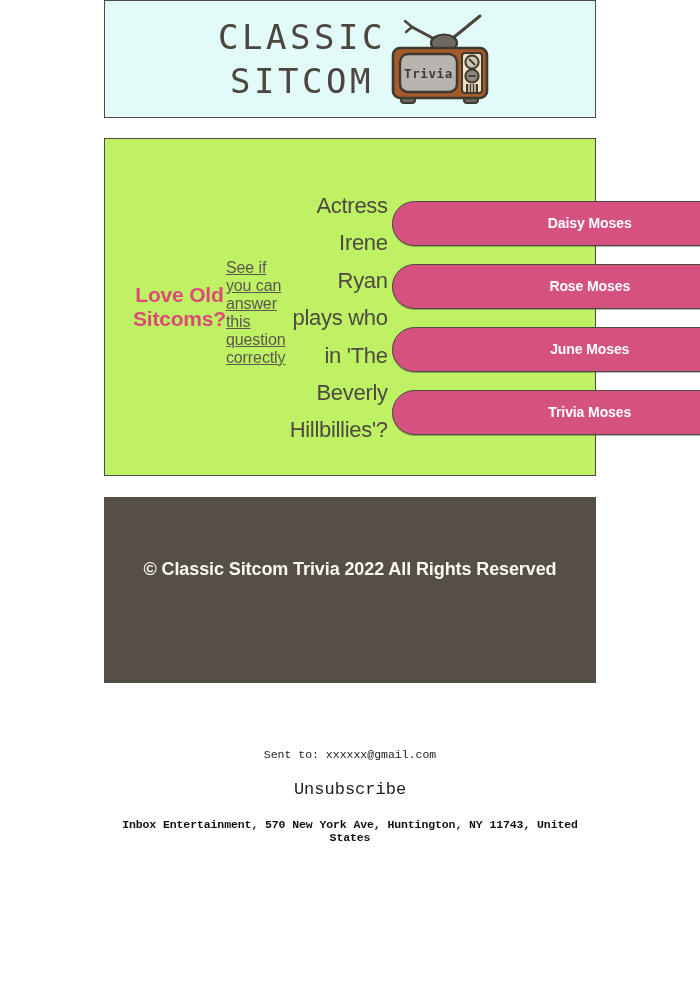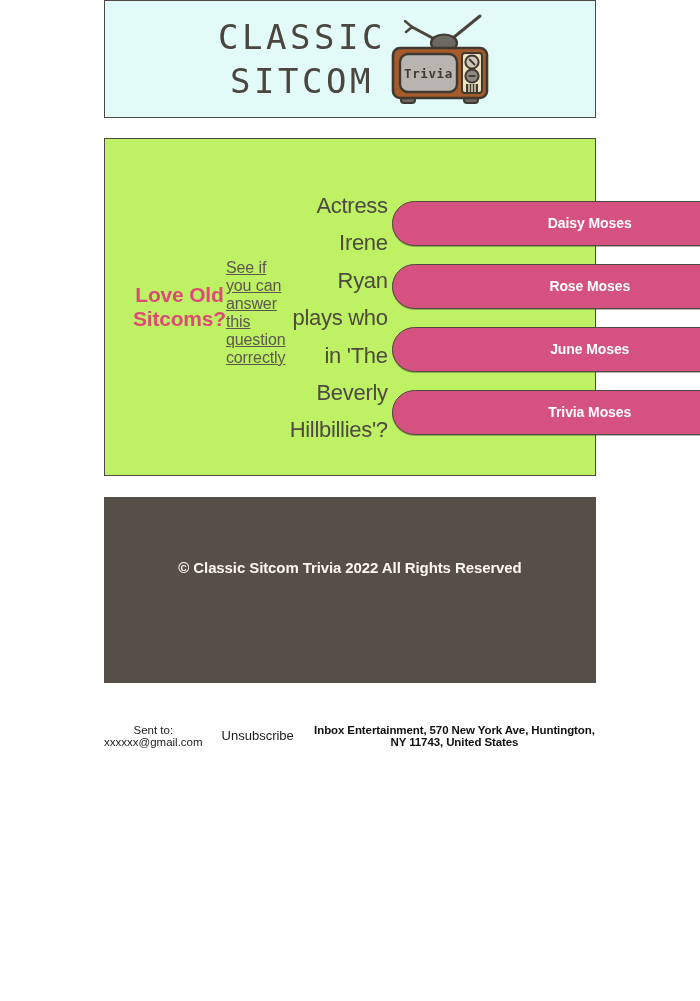--- a/index.html
+++ b/index.html
@@ -141,43 +141,45 @@
     height: 186px;
     margin-top: 21px;
     background: #554f47;
     display: flex;
     justify-content: center;
     padding-top: 62px;
   }
 
   .footer-copy {
     color: #fdf8ef;
-    font-size: 15px;
+    font-size: 18px;
     font-weight: bold;
     text-align: center;
     letter-spacing: -0.1px;
   }
 
   
   .email-meta {
     width: 492px;
-    margin-top: 41px;
-    display: flex;
+    margin-top: 65px;
+    display: flex;
+    flex-direction: column;
     align-items: center;
     gap: 19px;
+    font-family: Liberation Mono, monospace;
   }
 
   .meta-sentto {
     font-size: 11.5px;
     color: #1c1c1c;
     text-align: center;
   }
 
   .meta-unsubscribe {
-    font-size: 13px;
+    font-size: 17px;
     color: #1c1c1c;
     text-align: center;
     cursor: pointer;
   }
 
   .meta-address {
     font-size: 11.5px;
     color: #111111;
     font-weight: bold;
     text-align: center;

